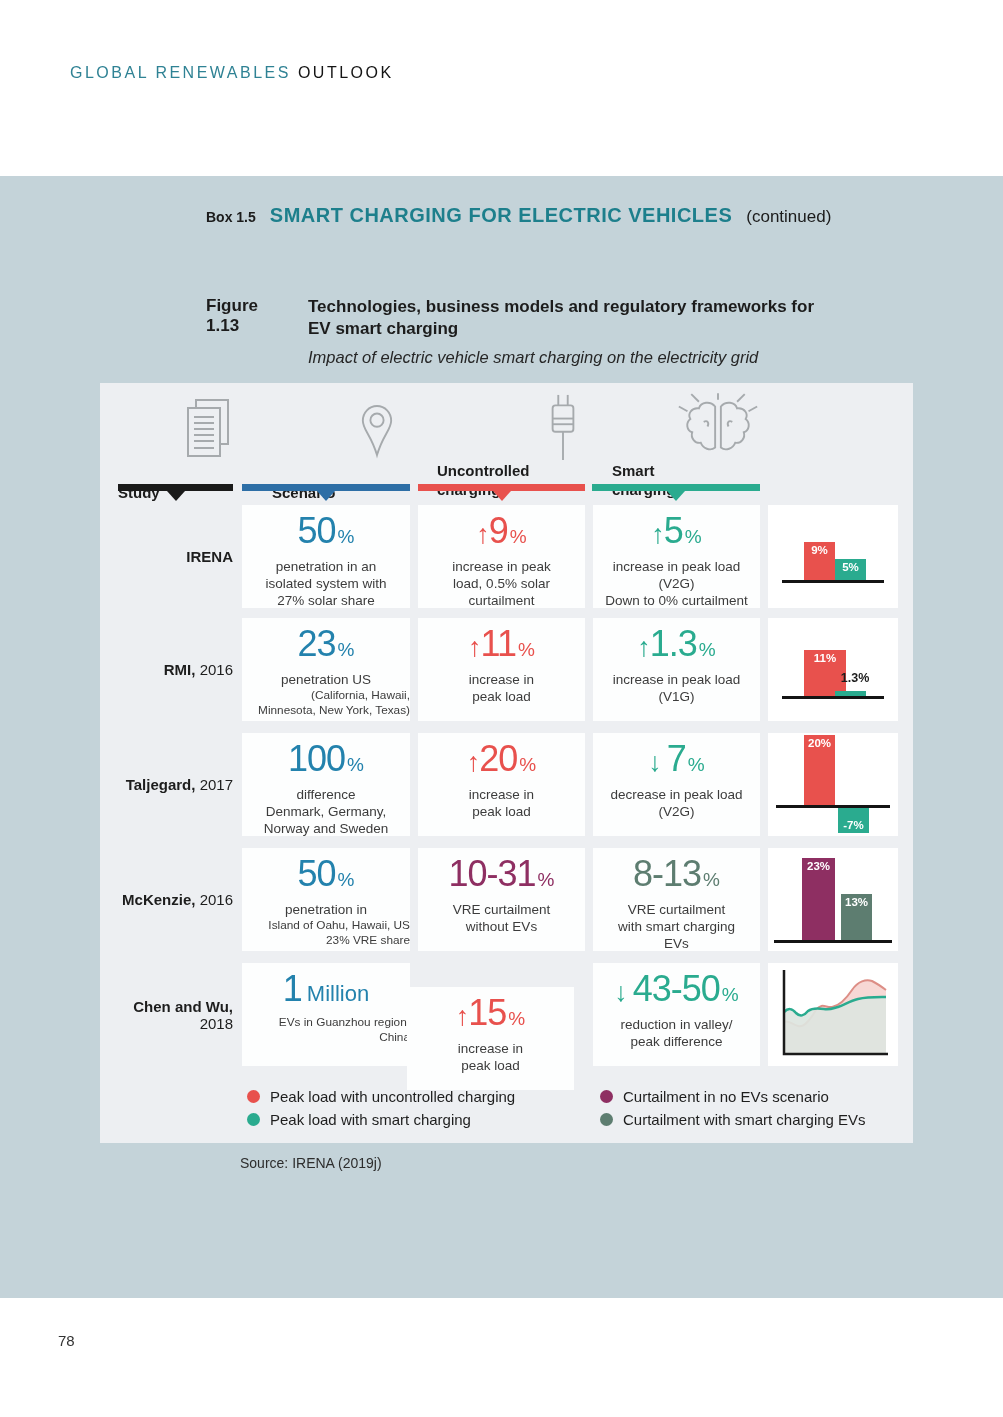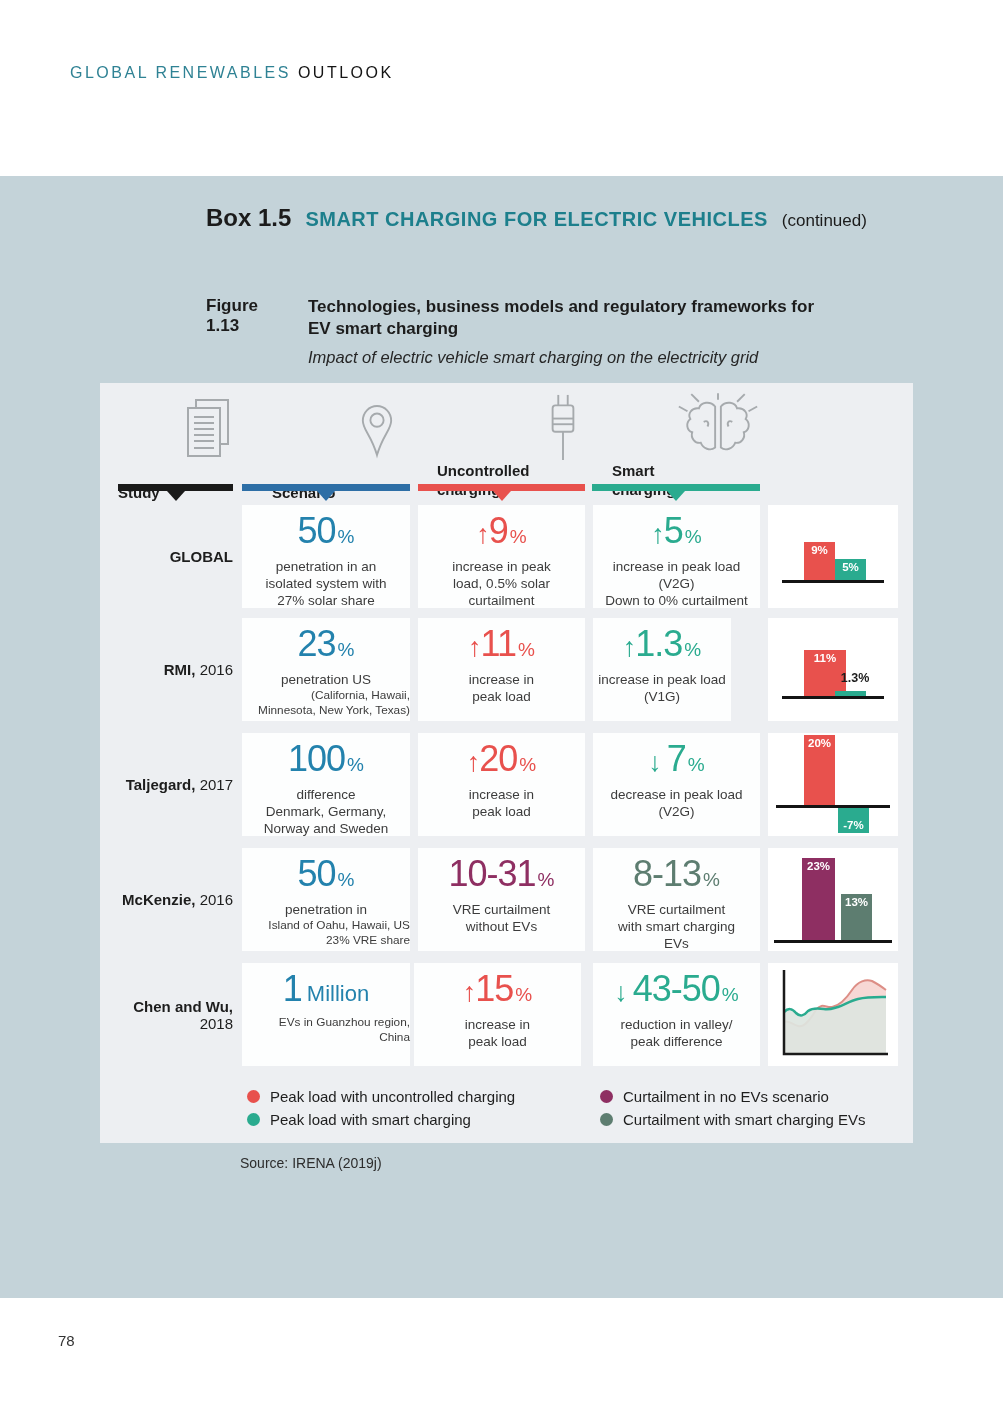--- a/index.html
+++ b/index.html
@@ -4,21 +4,21 @@
 <style>
   html,body{margin:0;padding:0;background:#ffffff;}
   #page{position:relative;width:1003px;height:1417px;background:#ffffff;overflow:hidden;
         font-family:"Liberation Sans", sans-serif;color:#1c1c1c;}
   
   .brand{position:absolute;left:70px;top:64px;font-size:16px;letter-spacing:2.5px;font-weight:500;}
   .brand .b2{color:#141414;}
   
   .box{position:absolute;left:0;top:176px;width:1003px;height:1122px;}
   .box-title-row{position:absolute;left:206px;top:28px;display:flex;align-items:baseline;gap:14px;white-space:nowrap;}
-  .box-label{font-size:24px;font-weight:bold;color:#1b1b1b;}
+  .box-label{font-size:14px;font-weight:bold;color:#1b1b1b;}
   .box-heading{font-size:20px;font-weight:bold;letter-spacing:.5px;}
   .box-suffix{font-size:17px;color:#1b1b1b;}
   .fig-caption{position:absolute;left:206px;top:120px;display:flex;gap:14px;}
   .fig-label{width:88px;font-size:17px;font-weight:bold;flex:0 0 88px;}
   .fig-title{font-size:17px;font-weight:bold;line-height:22px;}
   .fig-sub{font-size:16.5px;font-style:italic;line-height:22px;margin-top:6px;color:#262626;}
   
   .panel{position:absolute;left:100px;top:207px;width:813px;height:760px;}
   .rows{position:absolute;left:0;top:0;width:100%;height:100%;}
   
@@ -131,21 +131,21 @@
         <line x1="24" y1="9" x2="16" y2="1"></line>
         <line x1="44" y1="7" x2="44" y2="0"></line>
         <line x1="64" y1="9" x2="72" y2="1"></line>
         <line x1="12" y1="19" x2="3" y2="14"></line>
         <line x1="76" y1="19" x2="85" y2="14"></line>
       </svg>
 
       <div class="rows">
           <div class="t-row" style="top: 122px;">
             <div class="row-label">
-              <div class="study-line"><span class="study-name">GLOBAL</span></div>
+              <div class="study-line"><span class="study-name">IRENA</span></div>
             </div>
             <div class="card" style="left: 142px; width: 168px; background: rgb(253, 254, 254);">
               <div class="big" style="color: rgb(35, 130, 173);"><span class="val">50</span><span class="unit-pct">%</span></div>
               <div class="cell-lines">
                 <div class="ln">penetration in an</div>
                 <div class="ln">isolated system with</div>
                 <div class="ln">27% solar share</div>
               </div>
             </div>
             <div class="card" style="left: 318px; width: 167px; background: rgb(253, 254, 254);">
@@ -186,21 +186,21 @@
                 <div class="ln small">Minnesota, New York, Texas)</div>
               </div>
             </div>
             <div class="card" style="left: 318px; width: 167px; background: rgb(253, 254, 254);">
               <div class="big" style="color: rgb(232, 81, 77);"><span class="arrow up">↑</span><span class="val">11</span><span class="unit-pct">%</span></div>
               <div class="cell-lines">
                 <div class="ln">increase in</div>
                 <div class="ln">peak load</div>
               </div>
             </div>
-            <div class="card" style="left: 493px; width: 138px; background: rgb(253, 254, 254);">
+            <div class="card" style="left: 493px; width: 167px; background: rgb(253, 254, 254);">
               <div class="big" style="color: rgb(42, 171, 143);"><span class="arrow up">↑</span><span class="val">1.3</span><span class="unit-pct">%</span></div>
               <div class="cell-lines">
                 <div class="ln">increase in peak load</div>
                 <div class="ln">(V1G)</div>
               </div>
             </div>
             <div class="card chart-card" style="left: 668px; width: 130px; background: rgb(255, 255, 255);">
               <div class="mini-bar" style="left: 36px; width: 42px; height: 46px; background: rgb(232, 81, 77); top: 32px;">
                 <div class="mini-label" style="top: 2px;">11%</div>
               </div>
@@ -287,21 +287,21 @@
               <div class="study-name">Chen and Wu,</div>
               <div class="study-year">2018</div>
             </div>
             <div class="card" style="left: 142px; width: 168px; background: rgb(253, 254, 254);">
               <div class="big" style="color: rgb(35, 130, 173);"><span class="val">1</span><span class="unit-word">Million</span></div>
               <div class="cell-lines">
                 <div class="ln small">EVs in Guanzhou region,</div>
                 <div class="ln small">China</div>
               </div>
             </div>
-            <div class="card" style="left: 314px; width: 167px; background: rgb(253, 254, 254);">
+            <div class="card" style="left: 307px; width: 167px; background: rgb(253, 254, 254); margin-top: 24px;">
               <div class="big" style="color: rgb(232, 81, 77);"><span class="arrow up">↑</span><span class="val">15</span><span class="unit-pct">%</span></div>
               <div class="cell-lines">
                 <div class="ln">increase in</div>
                 <div class="ln">peak load</div>
               </div>
             </div>
             <div class="card" style="left: 493px; width: 167px; background: rgb(253, 254, 254);">
               <div class="big" style="color: rgb(42, 171, 143);"><span class="arrow down">↓</span><span class="val">43-50</span><span class="unit-pct">%</span></div>
               <div class="cell-lines">
                 <div class="ln">reduction in valley/</div>

